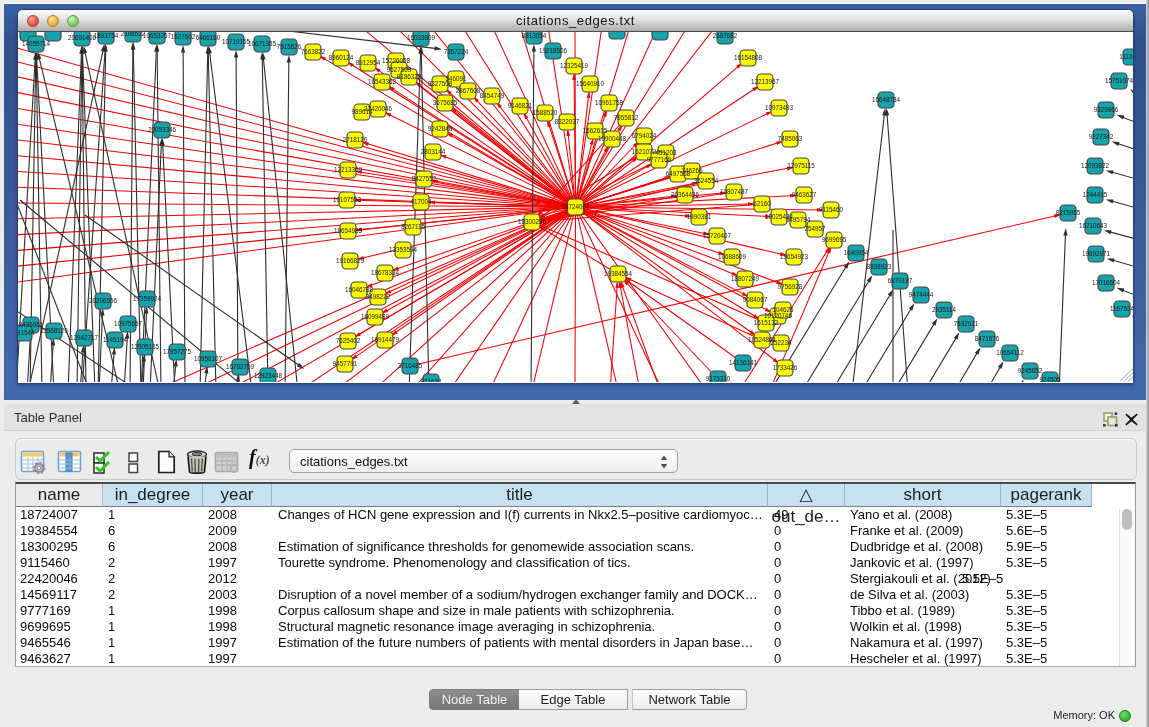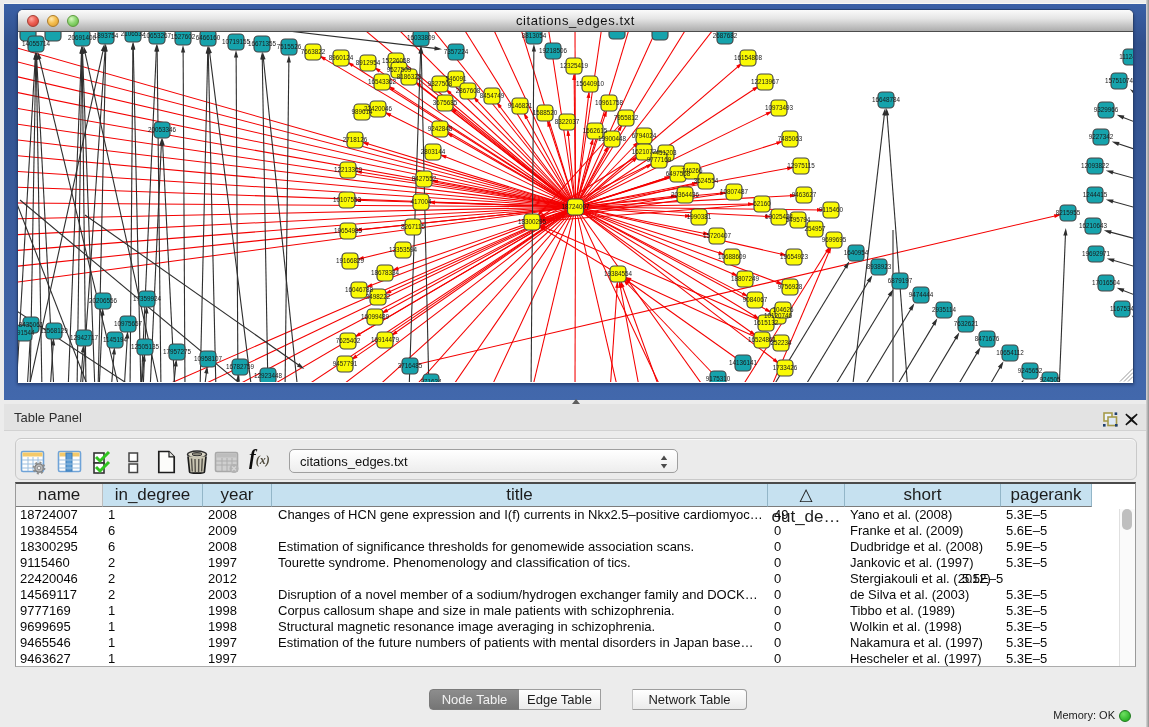--- a/index.html
+++ b/index.html
@@ -40,21 +40,21 @@
 .clip { overflow:hidden; }
 #sbtrack { left:1119px; top:509px; width:16px; height:157px; background:#fafafa;
   border-left:1px solid #e0e0e0; }
 #sbthumb { left:1122px; top:509px; width:10px; height:21px; background:#bfbfbf; border-radius:5px; }
 
 .tab { position:absolute; top:674px; height:21px; font-size:13px; text-align:center;
   line-height:20px; color:#1d1d1d; border:1px solid #9d9d9d;
   background:linear-gradient(180deg,#ffffff,#ebebeb);margin-top:15px; }
 #tab1 { left:429px; width:91px; border-radius:4px 0 0 4px;
   background:linear-gradient(180deg,#8d8d8d,#757575); color:#f2f2f2; border-color:#7a7a7a; }
-#tab2 { left:519px; width:82px; border-left:none; }
+#tab2 { left:519px; width:109px; border-left:none; }
 #tab3 { left:632px; width:115px; border-left:1px solid #c3c3c3; border-radius:0 4px 4px 0; }
 #mem { position:absolute; right:34px; top:709px; font-size:11px; color:#1c1c1c; }
 #memdot { left:1119px; top:710px; width:12px; height:12px; border-radius:50%;
   background:radial-gradient(circle at 35% 30%, #6ee062, #2eb52a 70%); border:1px solid #1d7a1c; }
 #rightedge { left:1146px; top:0; width:3px; height:727px;
   background:linear-gradient(90deg,#d9d9d9,#8f8f8f); }
 #divider { left:572px; top:399px; width:0; height:0; border-left:4px solid transparent; border-right:4px solid transparent; border-bottom:5px solid #5e5e5e; }
 </style></head>
 <body>
 <div id="root">

